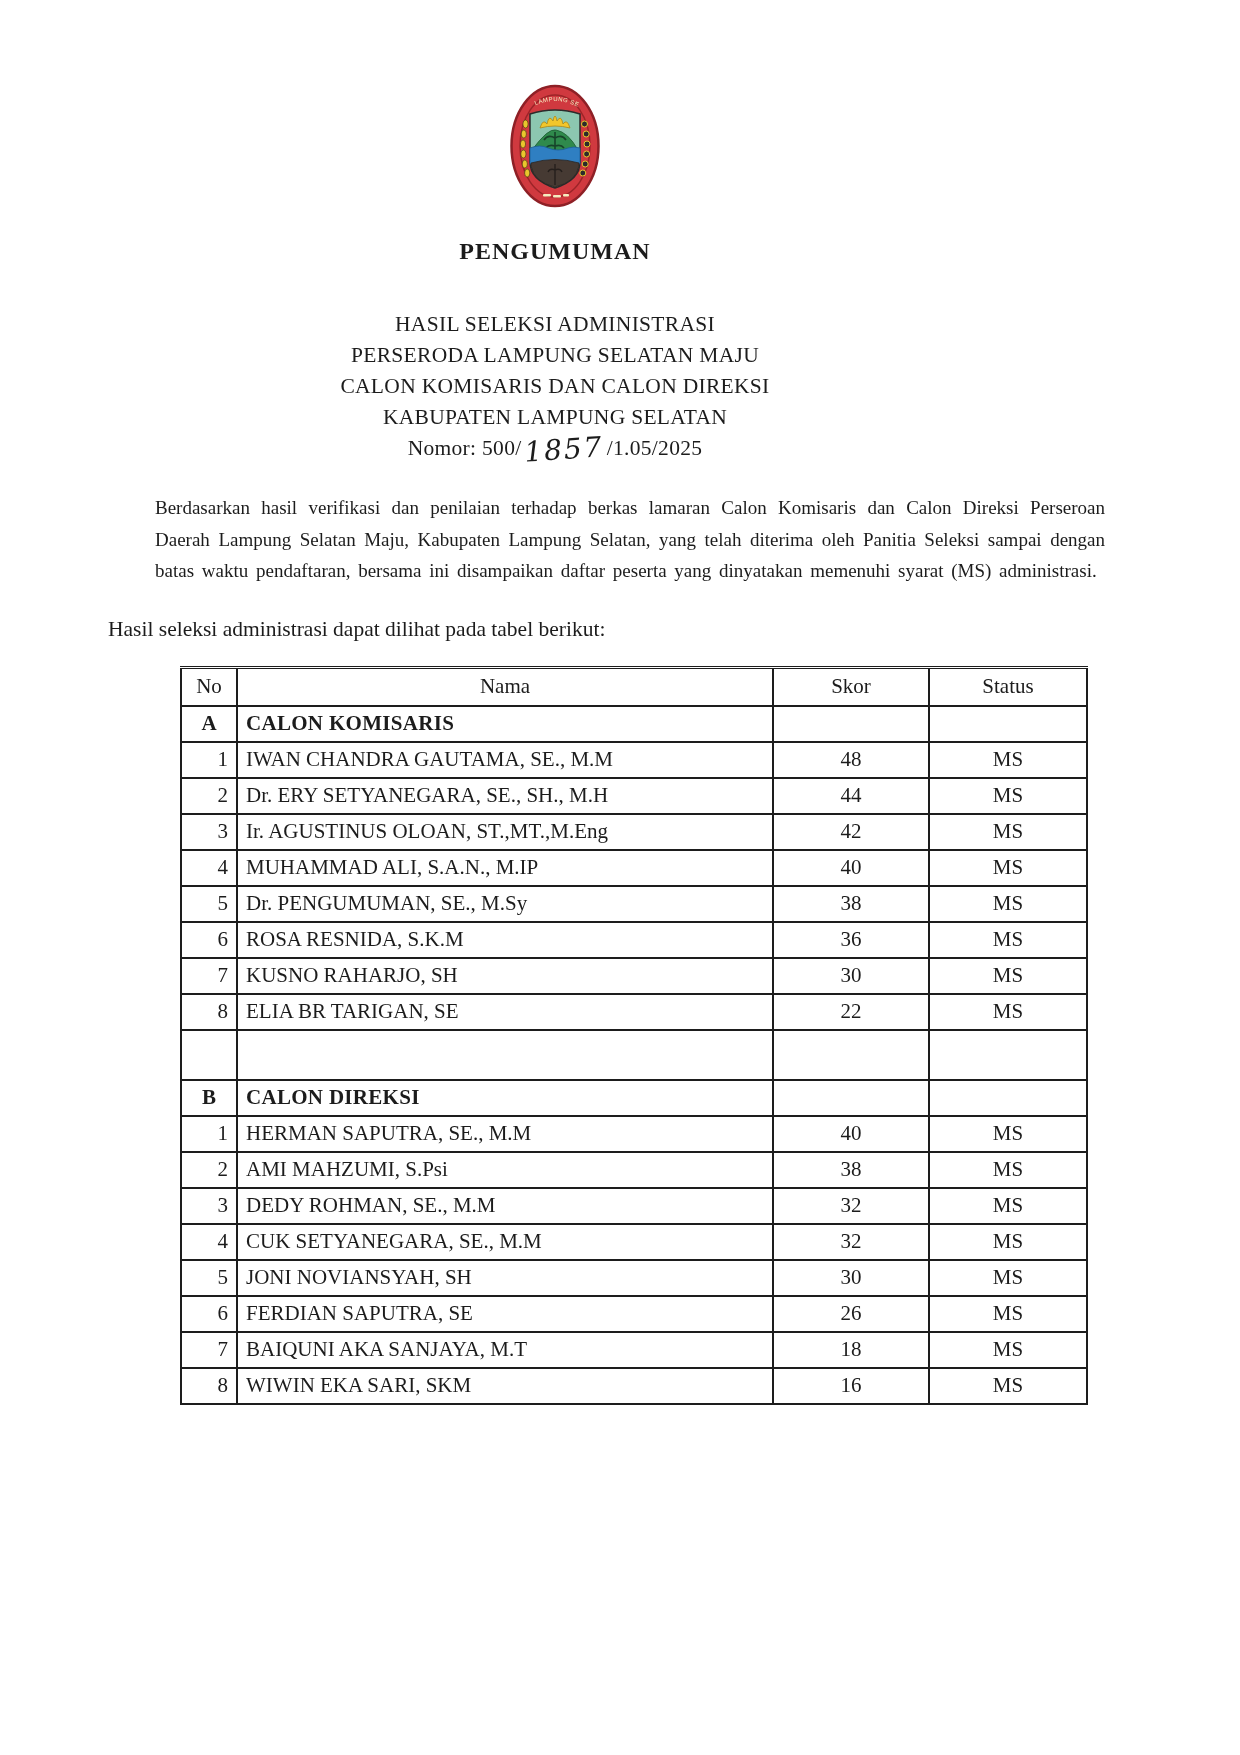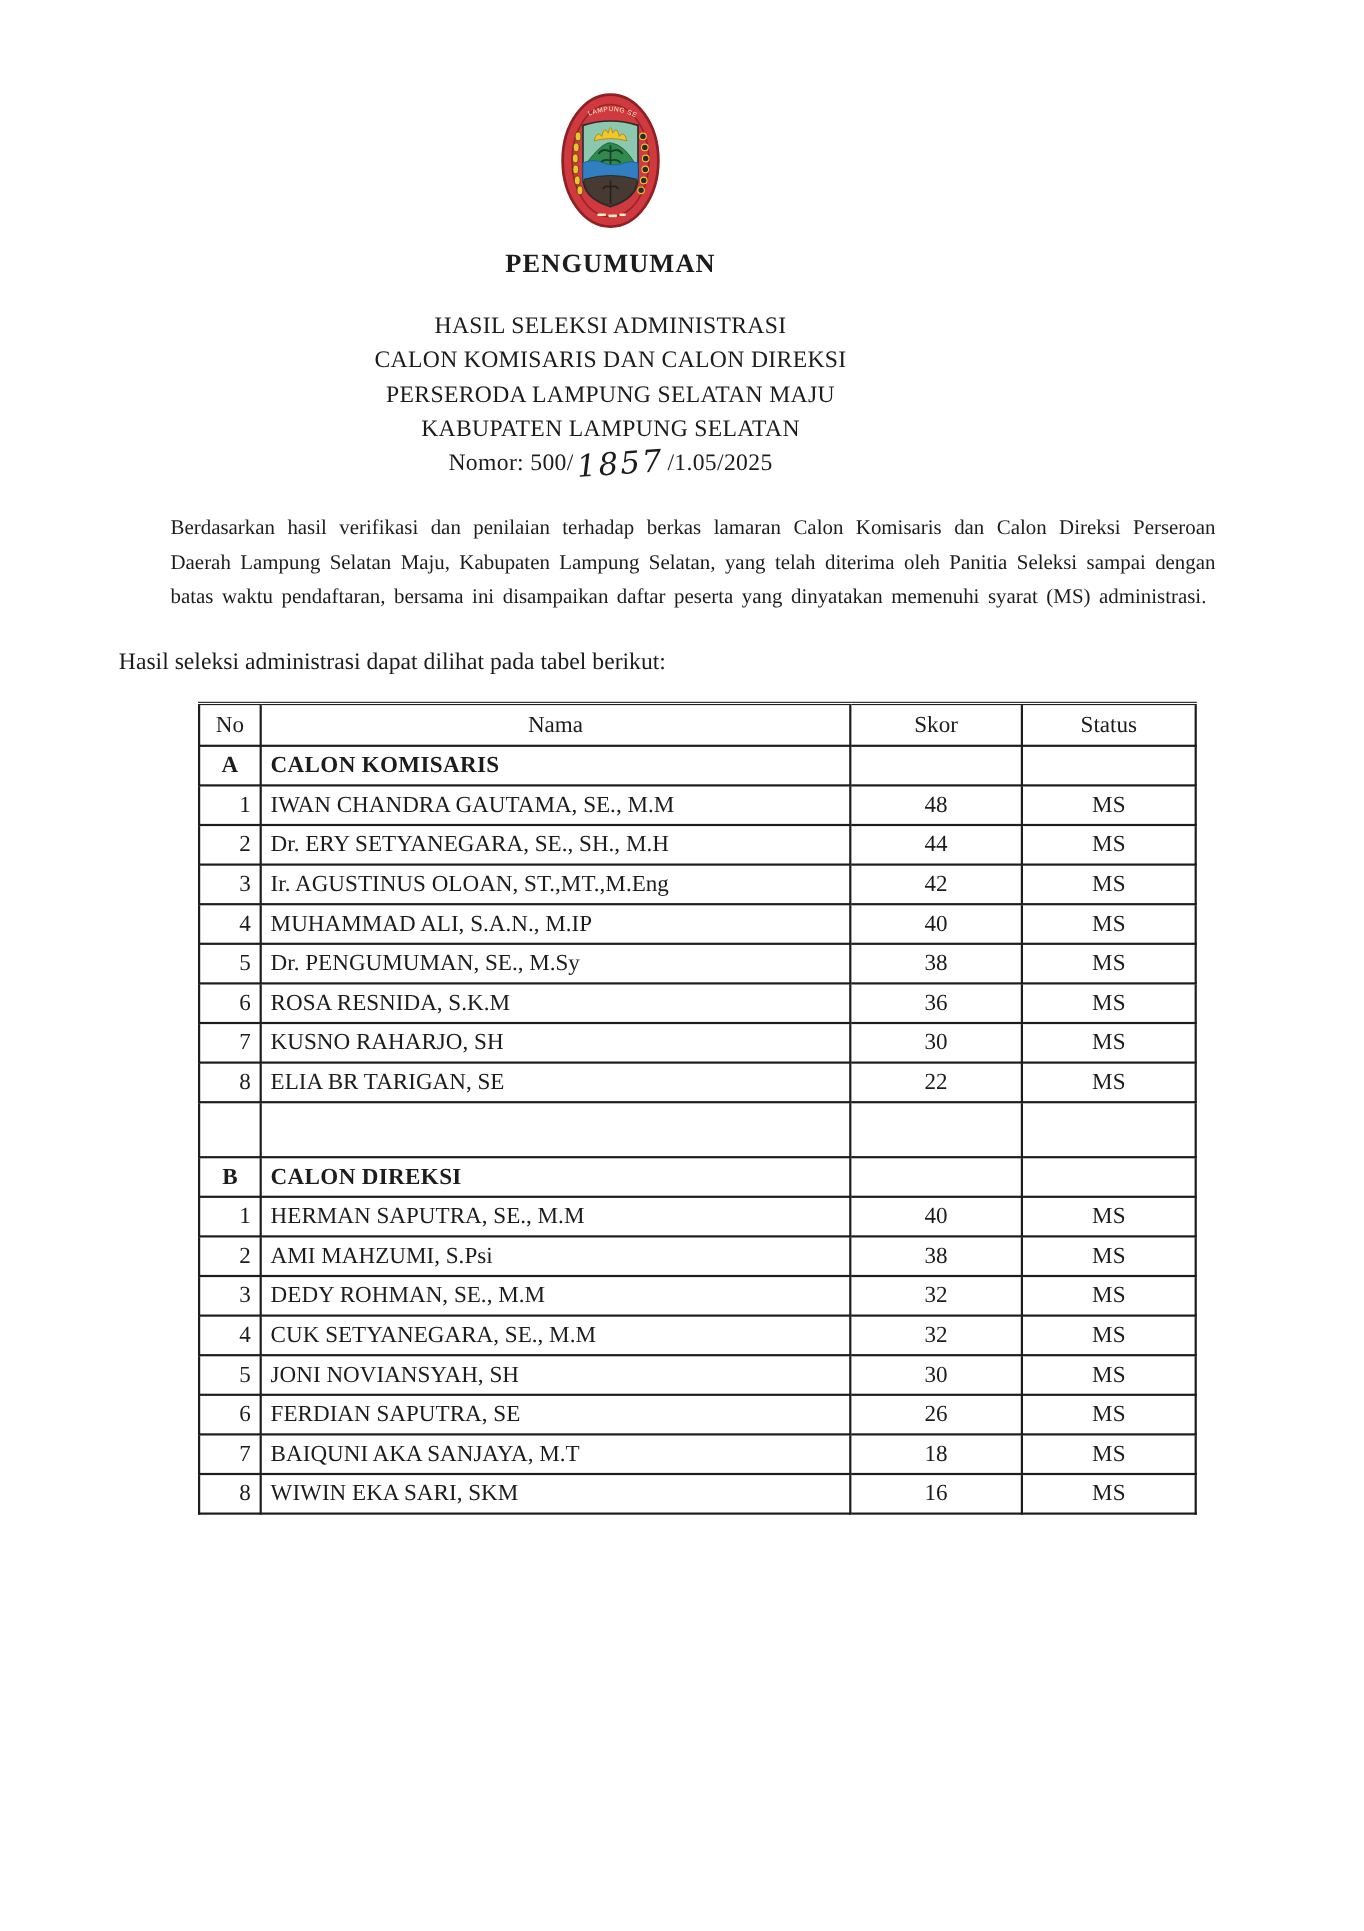--- a/index.html
+++ b/index.html
@@ -4,22 +4,22 @@
 <style>
   html,body{margin:0;padding:0;}
   body{
     width:1240px;height:1755px;background:#ffffff;overflow:hidden;
     font-family:"Liberation Serif", serif;color:#1c1c1c;
     -webkit-font-smoothing:antialiased;
   }
   .doc{position:relative;width:1240px;height:1755px;}
   .header{padding-top:84px;margin-left:150px;width:810px;text-align:center;}
   .seal{display:inline-block;width:90px;height:124px;}
-  .doc-title{margin-top:14px;font-size:24px;font-weight:bold;letter-spacing:1px;}
-  .subtitle-block{margin-top:27px;font-size:21.5px;line-height:31px;letter-spacing:0.3px;}
+  .doc-title{margin-top:26px;font-size:24px;font-weight:bold;letter-spacing:1px;}
+  .subtitle-block{margin-top:44px;font-size:21.5px;line-height:31px;letter-spacing:0.3px;}
   .nomor-line{white-space:nowrap;}
   .handwritten{
     display:inline-block;font-family:"DejaVu Serif", serif;font-style:italic;
     font-size:28px;letter-spacing:2px;transform:rotate(-4deg) translateY(4px);
     margin:0 3px;line-height:0;
   }
   .paragraph{
     margin:28px 135px 0 155px;text-align:justify;font-size:19px;
     line-height:31.5px;word-spacing:3px;
   }
@@ -86,22 +86,22 @@
           <rect x="43" y="111" width="8" height="2.4" rx="1"></rect>
           <rect x="53" y="110" width="6" height="2.4" rx="1"></rect>
         </g>
       </svg>
     </span>
 
     <div class="doc-title">PENGUMUMAN</div>
 
     <div class="subtitle-block">
       <div>HASIL SELEKSI ADMINISTRASI</div>
+      <div>PERSERODA LAMPUNG SELATAN MAJU</div>
       <div>CALON KOMISARIS DAN CALON DIREKSI</div>
-      <div>PERSERODA LAMPUNG SELATAN MAJU</div>
       <div>KABUPATEN LAMPUNG SELATAN</div>
       <div class="nomor-line"><span>Nomor: 500/</span><span class="handwritten">1857</span><span>/1.05/2025</span></div>
     </div>
   </div>
 
   <div class="paragraph">Berdasarkan hasil verifikasi dan penilaian terhadap berkas lamaran Calon Komisaris dan Calon Direksi Perseroan Daerah Lampung Selatan Maju, Kabupaten Lampung Selatan, yang telah diterima oleh Panitia Seleksi sampai dengan batas waktu pendaftaran, bersama ini disampaikan daftar peserta yang dinyatakan memenuhi syarat (MS) administrasi.</div>
 
   <div class="table-intro">Hasil seleksi administrasi dapat dilihat pada tabel berikut:</div>
 
   <table class="result-table">

